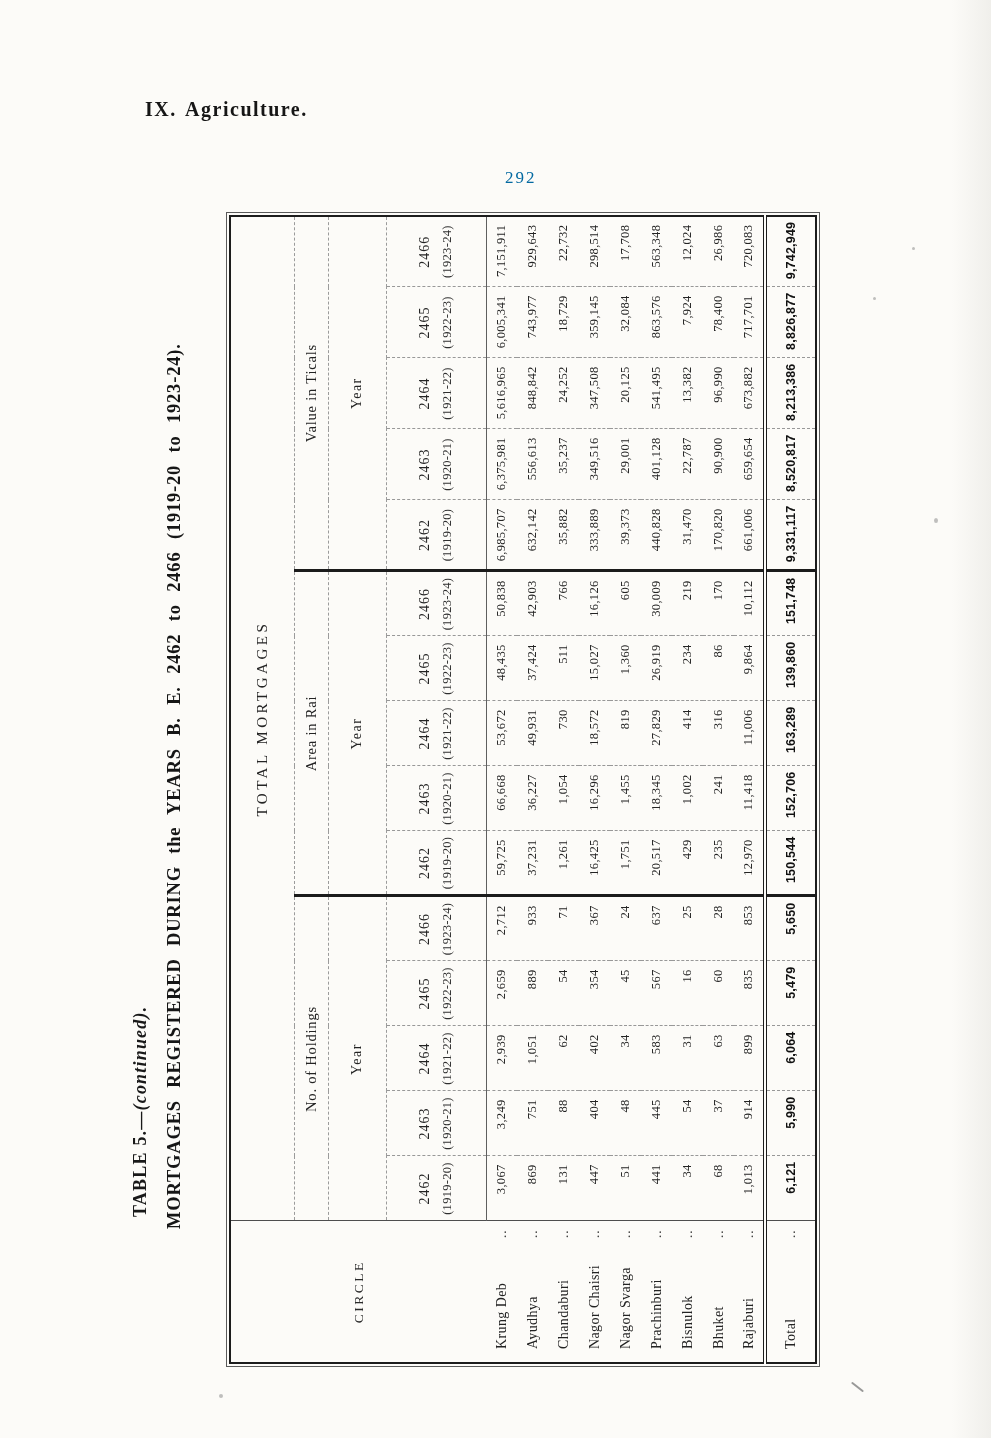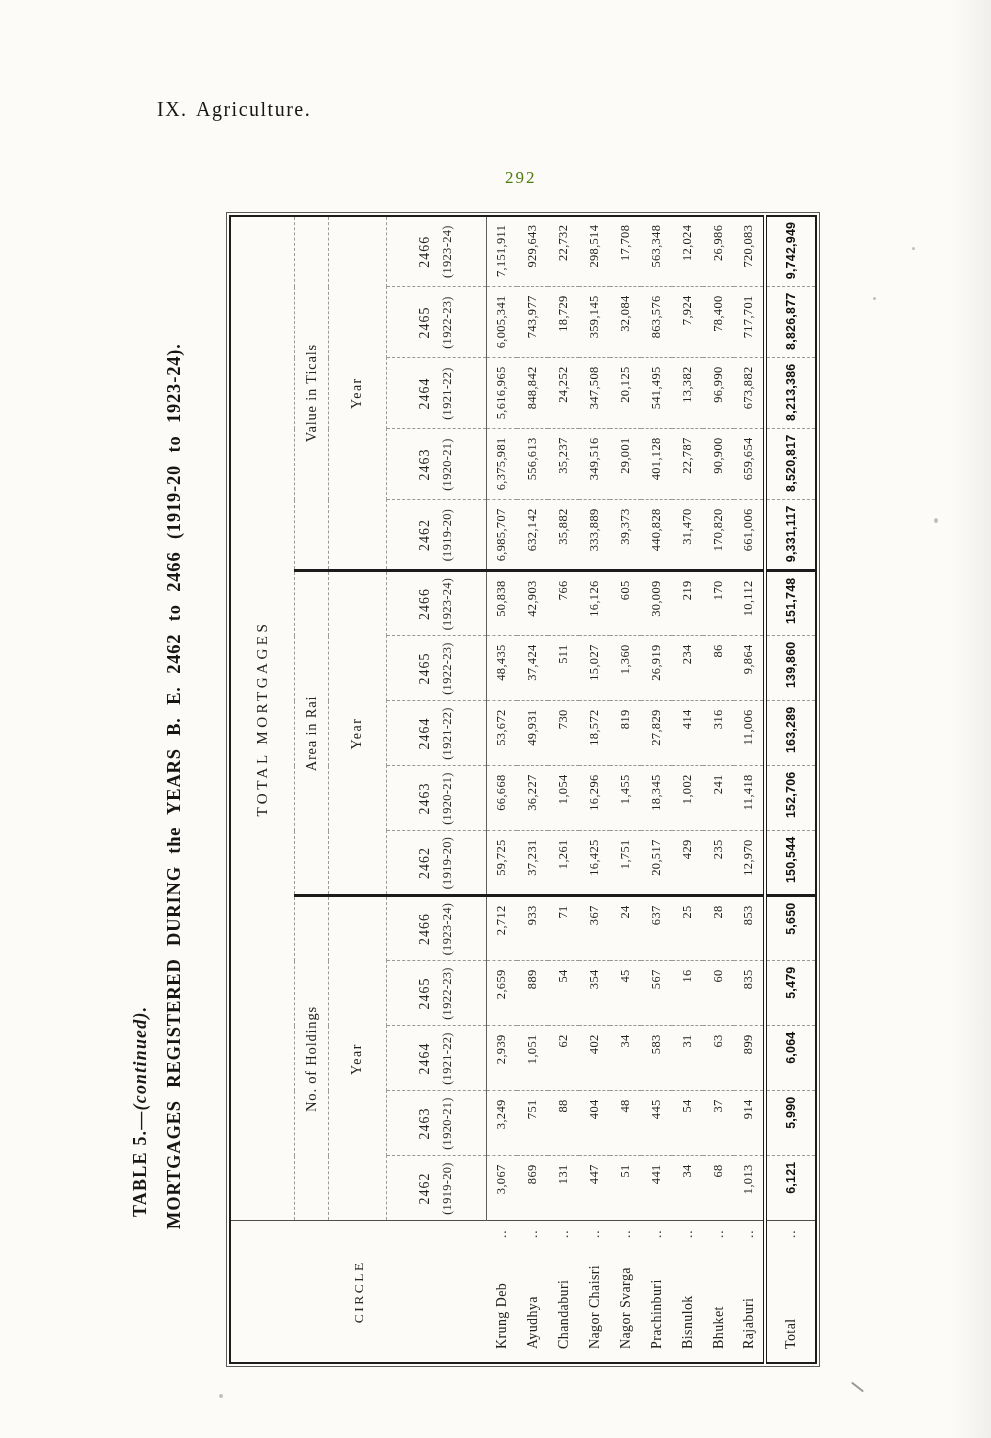--- a/index.html
+++ b/index.html
@@ -1,21 +1,21 @@
 <!DOCTYPE html>
 <html><head>
 <meta charset="utf-8">
 <style>
   html,body{margin:0;padding:0;}
   body{width:991px;height:1438px;position:relative;overflow:hidden;
        background:linear-gradient(to right,#fcfbf8 0%,#fcfbf8 96%,#f0efeb 100%);
        font-family:"Liberation Serif","DejaVu Serif",serif;color:#1f1f1f;}
   .page{position:absolute;inset:0;}
-  .section-header{position:absolute;left:145px;top:98px;font-size:20px;font-weight:normal;letter-spacing:1.5px;word-spacing:3px;color:#161616;margin-left:12px;}
-  .page-number{position:absolute;left:505px;top:168px;font-size:17px;letter-spacing:2px;color:#4d7c0f;}
+  .section-header{position:absolute;left:145px;top:98px;font-size:20px;font-weight:bold;letter-spacing:1.5px;word-spacing:3px;color:#161616;}
+  .page-number{position:absolute;left:505px;top:168px;font-size:17px;letter-spacing:2px;color:#0369a1;}
 
   
   .rot{position:absolute;left:130px;top:212px;width:1155px;height:700px;
        transform-origin:0 0;transform:rotate(-90deg) translate(-1155px,0);}
   .t1{position:absolute;left:150px;top:0px;font-size:18px;font-weight:bold;letter-spacing:1.2px;color:#191919;}
   .t1 .ital{font-style:italic;}
   .t2{position:absolute;left:138px;top:34px;font-size:18.5px;font-weight:bold;letter-spacing:.8px;word-spacing:7px;color:#161616;white-space:nowrap;}
 
   .tbl-outer{position:absolute;left:0px;top:96px;width:1149px;border:1px solid #5a5a5a;padding:2px;background:transparent;}
   table{border-collapse:collapse;table-layout:fixed;width:1149px;height:588px;border:2px solid #1c1c1c;}

